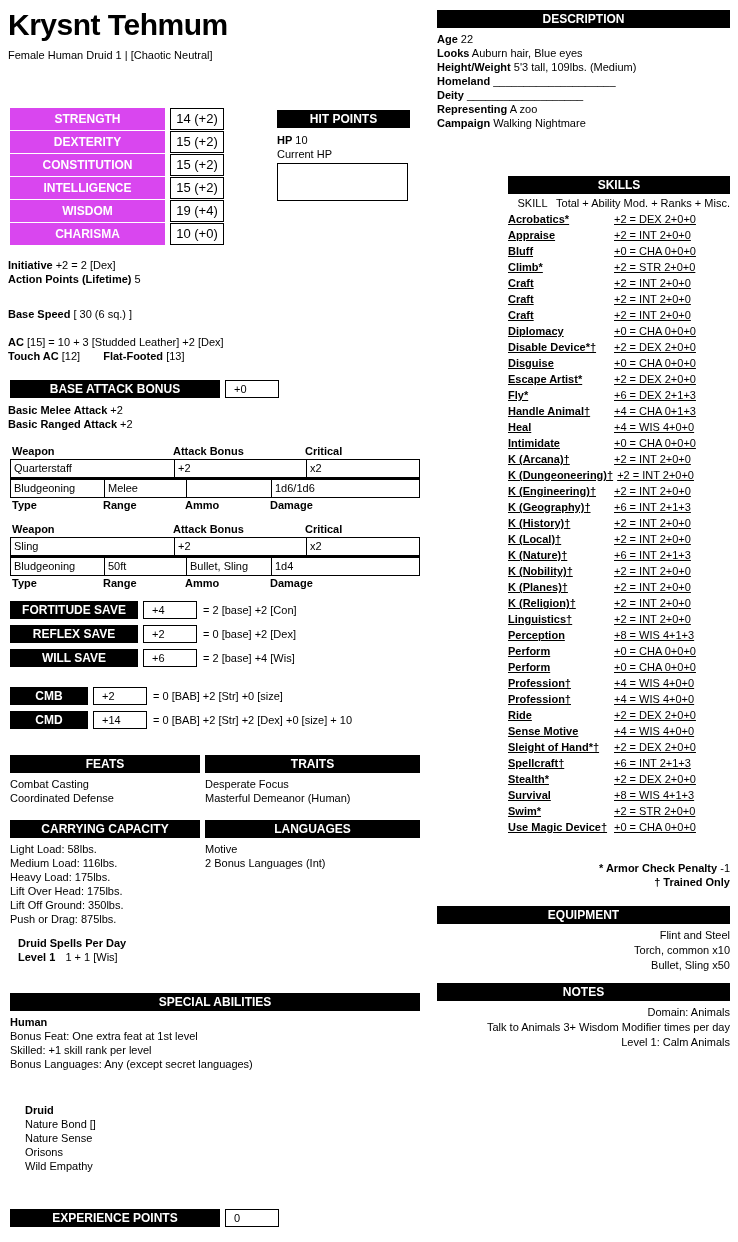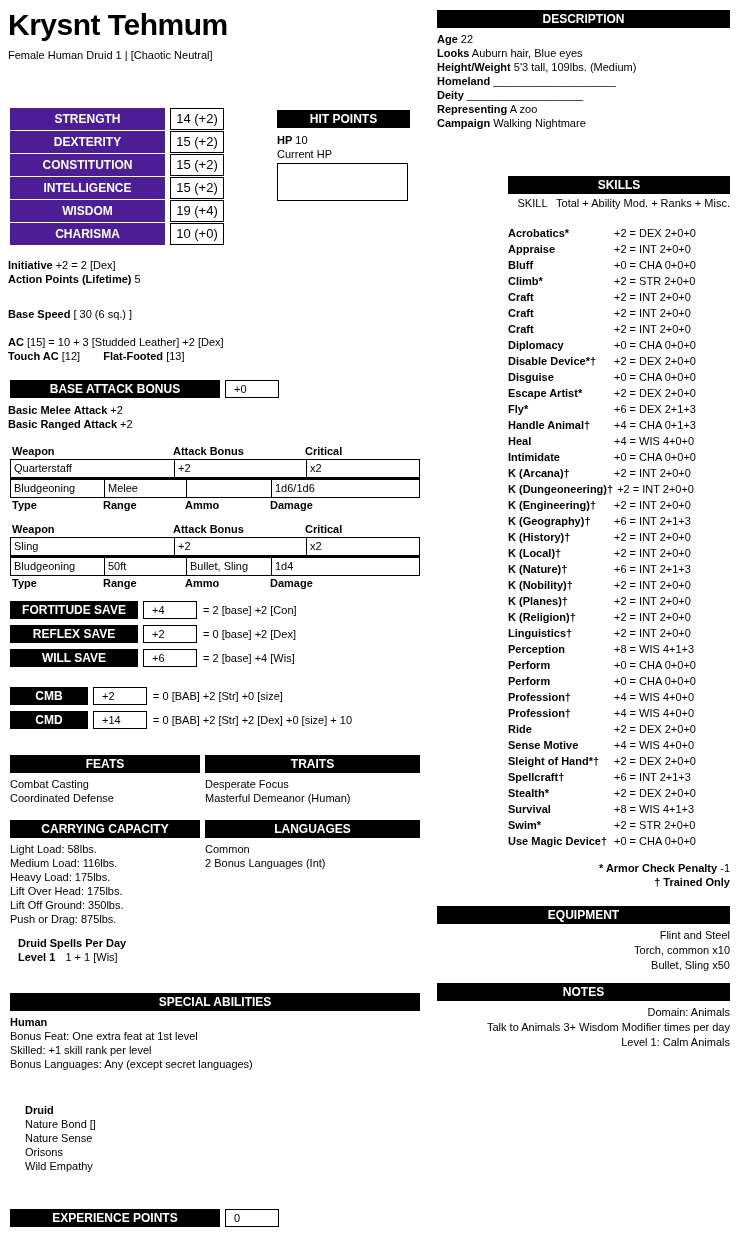--- a/index.html
+++ b/index.html
@@ -19,21 +19,21 @@
   .vbox {
     border:1px solid #000; background:#fff; height:16px; line-height:16px;
     padding-left:8px; font-size:11px; box-sizing:content-box;
   }
   
   #char-name { font-size:30px; font-weight:bold; letter-spacing:-0.5px; line-height:34px; }
   #char-subtitle { font-size:11px; }
   
   .ability-row { display:flex; margin-bottom:1px; }
   .ability-label {
-    width:155px; height:22px; background:#4c1d95; color:#fff; font-weight:bold;
+    width:155px; height:22px; background:#d946ef; color:#fff; font-weight:bold;
     font-size:12px; text-align:center; line-height:22px;
   }
   .ability-value {
     margin-left:5px; width:52px; height:20px; border:1px solid #000;
     text-align:center; line-height:20px; font-size:13px;
   }
   
   #hit-points { width:133px; }
   #hp-current-box { width:129px; height:36px; border:1px solid #000; margin-top:2px; }
   
@@ -60,21 +60,21 @@
   
   .twocol { display:flex; }
   .twocol .col-a { width:190px; margin-right:5px; }
   .twocol .col-b { width:215px; }
   .list { margin-top:4px; line-height:14px; }
   
   .rcol-section { width:293px; }
   .desc-lines { margin-top:4px; line-height:14px; }
   #skills-section { width:222px; }
   .skills-subheader { margin-top:3px; text-align:right; white-space:pre; font-size:11px; }
-  .skill-rows { margin-top:16px; }
+  .skill-rows { margin-top:2px;text-decoration:underline; }
   .skill-row { display:flex; line-height:16px; font-size:11px; }
   .skill-name { font-weight:bold; min-width:102px; padding-right:4px; }
   .right-list { margin-top:4px; line-height:15px; text-align:right; }
   #skill-footnotes { text-align:right; line-height:14px; }
 </style>
 </head>
 <body>
 
 <div class="abs" style="left:8px; top:8px;" id="char-name">Krysnt Tehmum</div>
 <div class="abs" style="left:8px; top:49px;" id="char-subtitle">Female Human Druid 1 | [Chaotic Neutral]</div>
@@ -282,21 +282,21 @@
         <div class="line">Heavy Load: 175lbs.</div>
         <div class="line">Lift Over Head: 175lbs.</div>
         <div class="line">Lift Off Ground: 350lbs.</div>
         <div class="line">Push or Drag: 875lbs.</div>
       </div>
   </div>
   <div class="col-b">
     <div class="bar">LANGUAGES</div>
     <div class="list">
 
-    <div class="line">Common</div>
+    <div class="line">Motive</div>
         <div class="line">2 Bonus Languages (Int)</div>
       </div>
   </div>
 </div>
 
 <div class="abs" style="left:18px; top:936px;">
   <div class="line b">Druid Spells Per Day</div>
   <div class="line">
     <span class="b">Level 1</span>
     <span style="margin-left:7px;">1 + 1 [Wis]</span>

